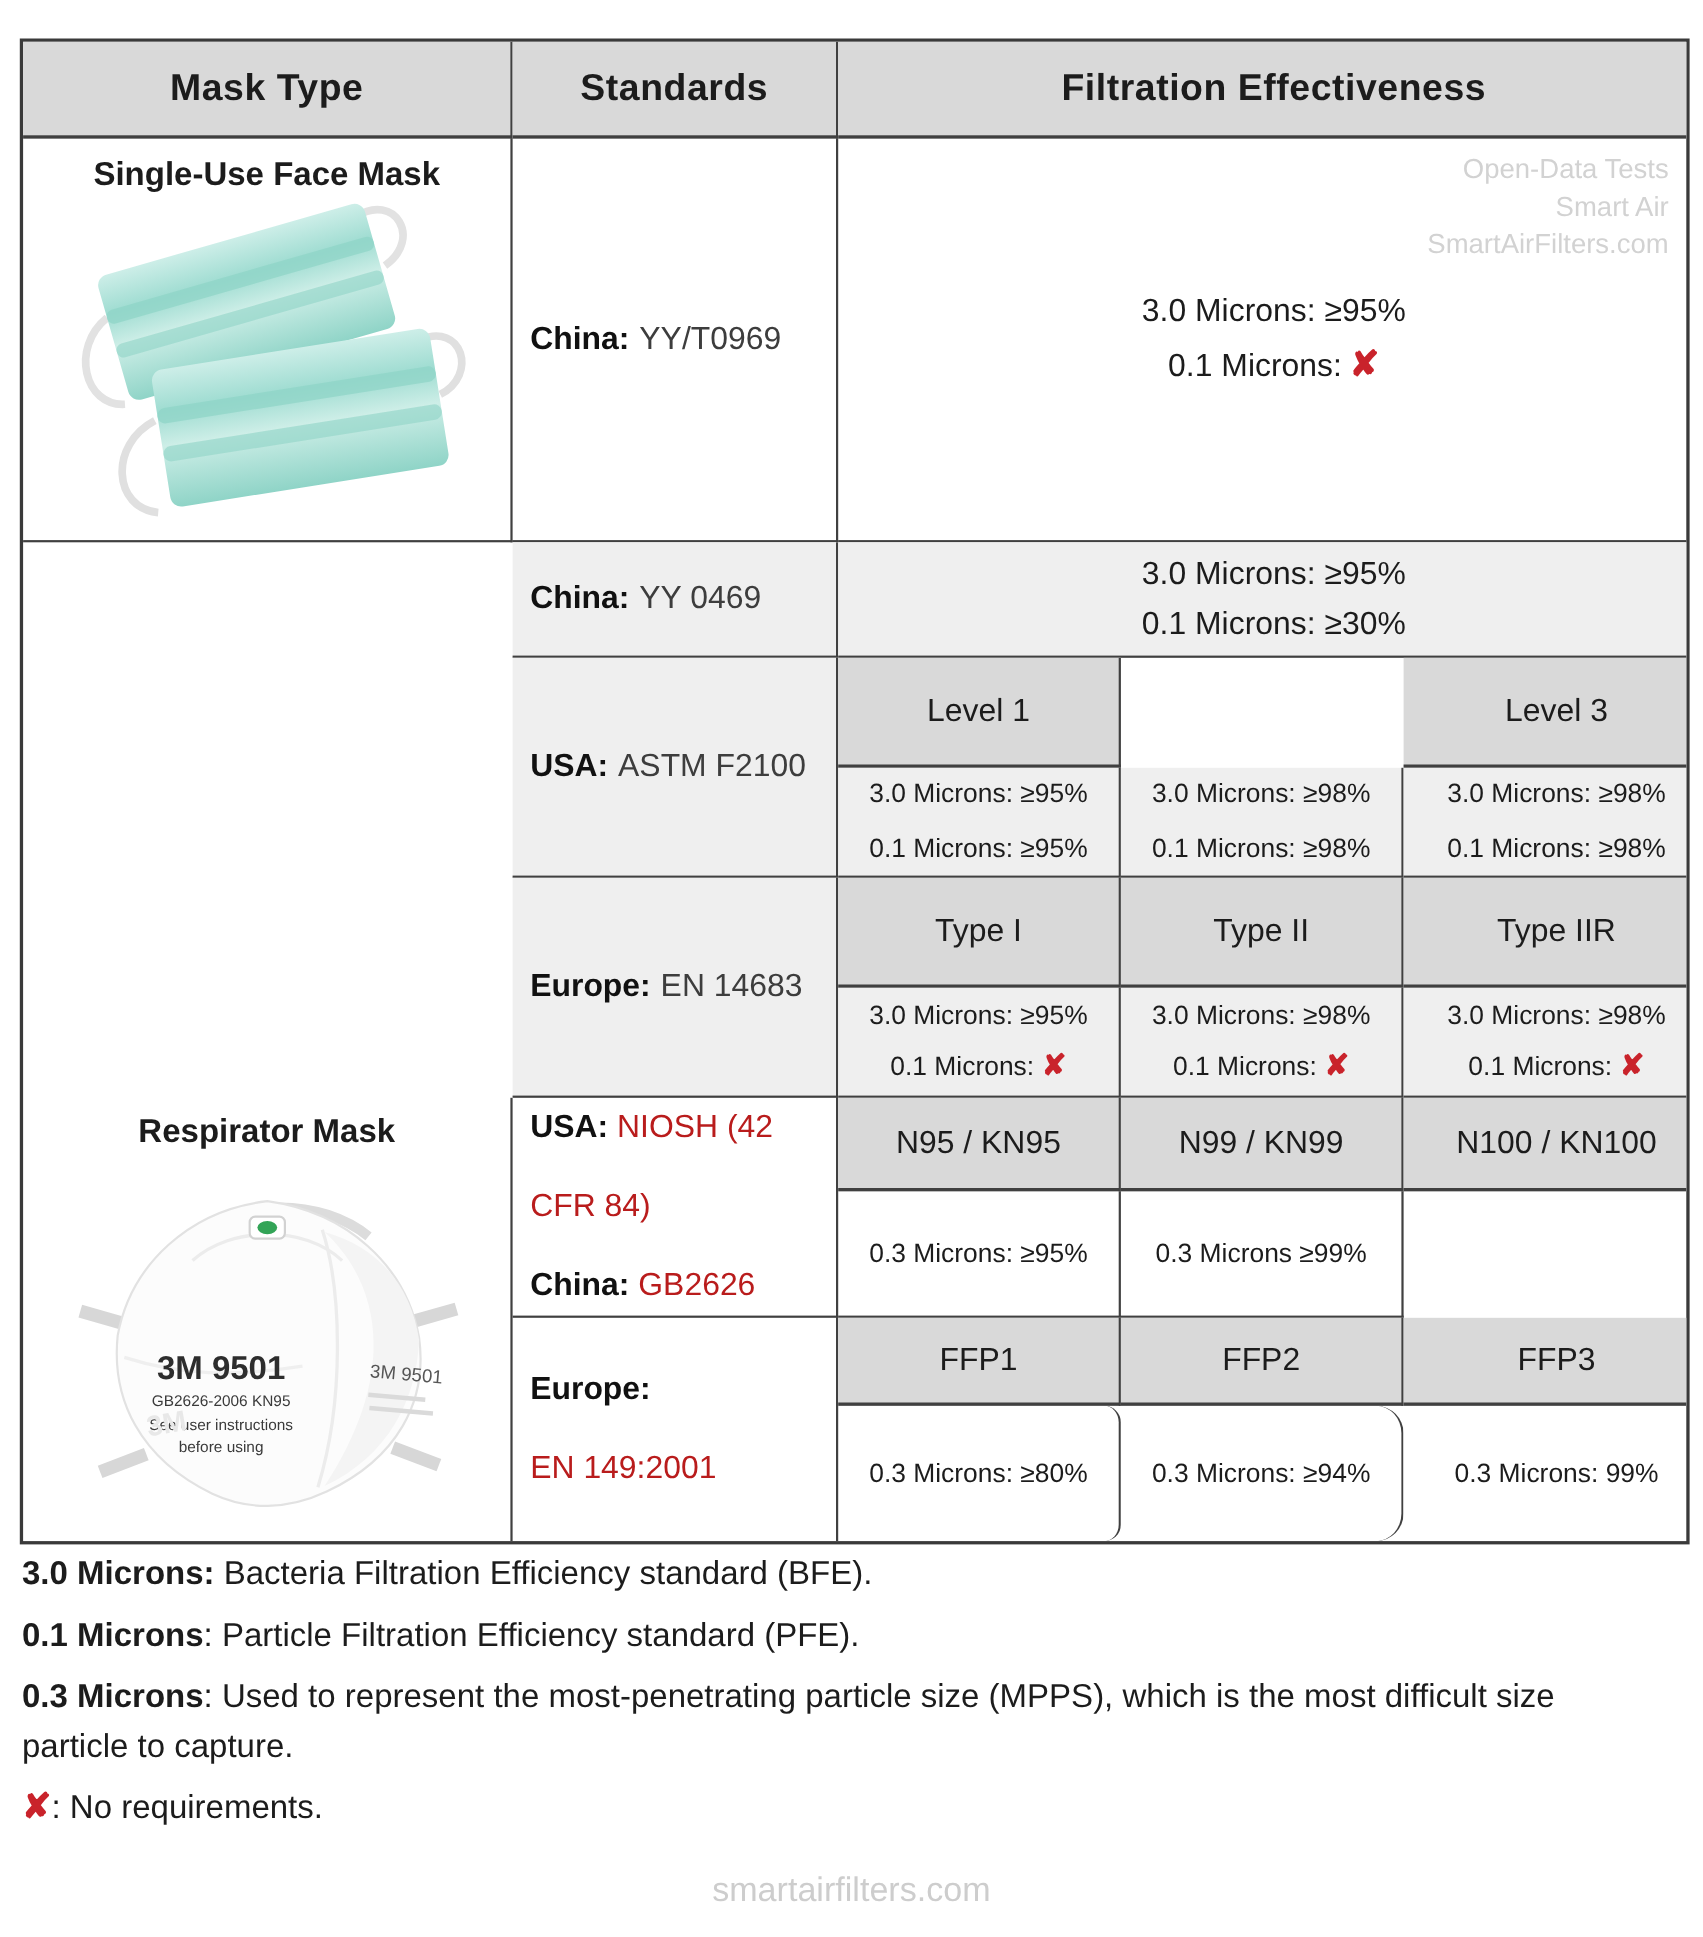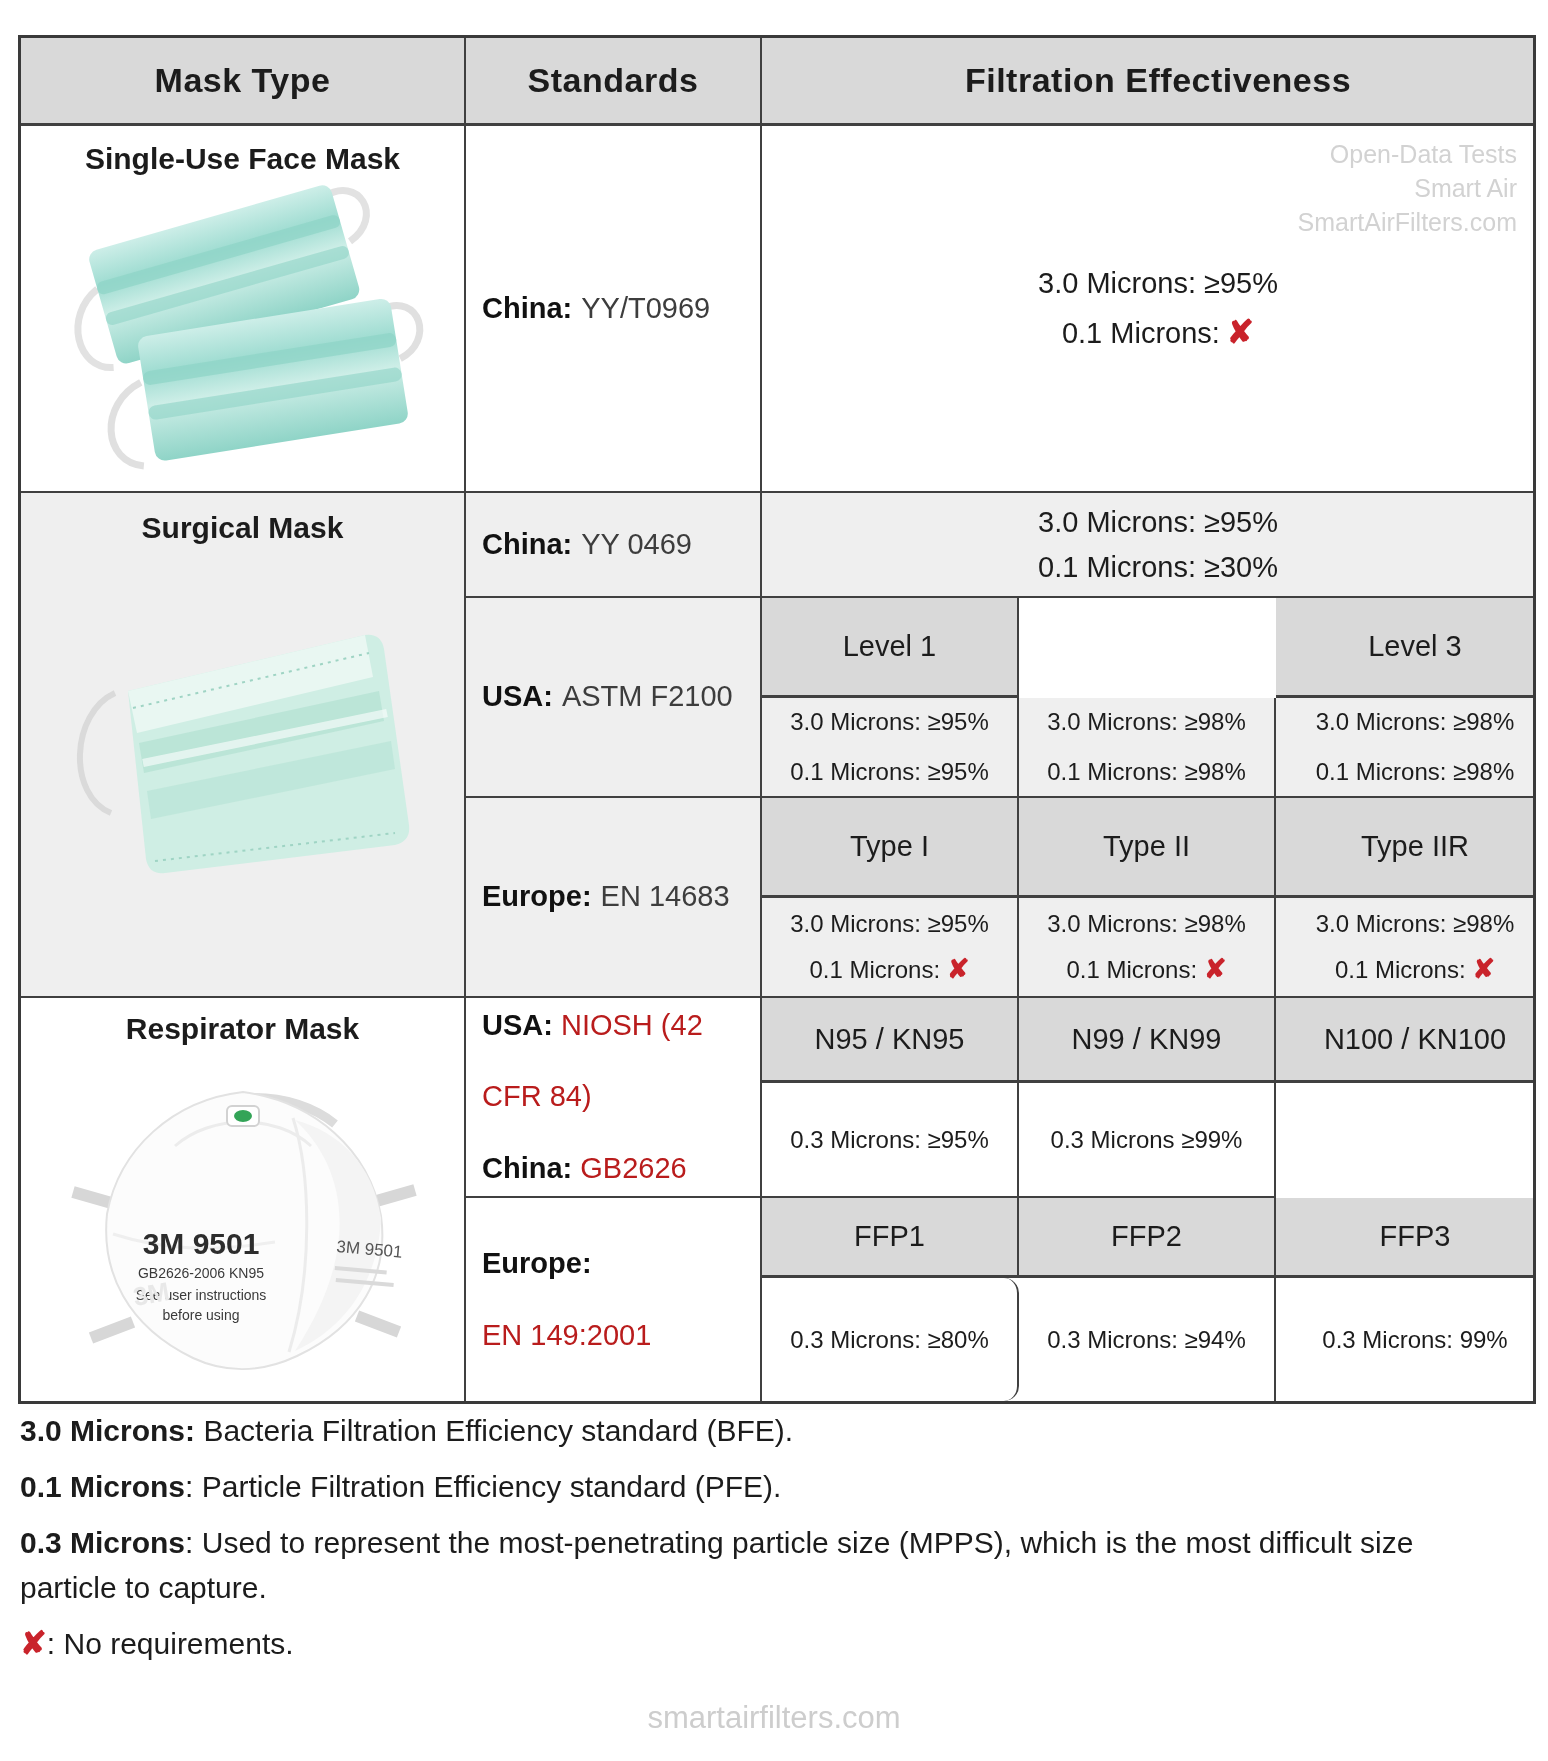--- a/index.html
+++ b/index.html
@@ -105,33 +105,20 @@
         <div>Open-Data Tests</div>
         <div>Smart Air</div>
         <div>SmartAirFilters.com</div>
       </div>
       <div>3.0 Microns: ≥95%</div>
       <div>
         <span>0.1 Microns:</span><span class="xmark">✘</span>
       </div>
     </div>
 
-    <div class="cell typecell stripe" style="grid-row:3/8;grid-column:1;padding-top:18px;">
-      <div class="masktitle">Surgical Mask</div>
-      <svg width="400" height="360" viewBox="0 0 400 360" style="margin-top:28px;">
-        <path d="M72,120 C28,140 24,222 68,240" stroke="#dadada" stroke-width="6" fill="none"></path>
-        <path d="M85,118 L322,62 Q338,60 341,76 L366,252 Q368,268 352,272 L122,300 Q106,302 103,286 Z" fill="#cfeee4"></path>
-        <path d="M85,118 L322,62 L330,104 L94,160 Z" fill="#e9f7f2"></path>
-        <path d="M96,170 L336,118 L341,148 L101,200 Z" fill="#b7e3d5" opacity="0.85"></path>
-        <path d="M104,218 L348,168 L352,196 L108,246 Z" fill="#b7e3d5" opacity="0.65"></path>
-        <path d="M100,190 L344,140" stroke="#ffffff" stroke-width="8" opacity="0.6"></path>
-        <path d="M90,135 L326,80" stroke="#9fd4c4" stroke-width="2" stroke-dasharray="3 5"></path>
-        <path d="M112,288 L352,260" stroke="#9fd4c4" stroke-width="2" stroke-dasharray="3 5"></path>
-      </svg>
-    </div>
     <div class="cell std stripe" style="grid-row:3;grid-column:2;">
       <span class="region">China:</span>
       <span class="code">YY 0469</span>
     </div>
     <div class="cell valC stripe noR" style="grid-row:3;grid-column:3/6;gap:12px;">
       <div>3.0 Microns: ≥95%</div>
       <div>0.1 Microns: ≥30%</div>
     </div>
 
     <div class="cell std stripe" style="grid-row:4/6;grid-column:2;">
@@ -239,21 +226,21 @@
       </div>
     <div class="cell sub" style="grid-row:10;grid-column:4;">
         <span>FFP2</span>
       </div>
     <div class="cell sub noR" style="grid-row:10;grid-column:5;">
         <span>FFP3</span>
       </div>
     <div class="cell valS noB" style="grid-row:11;grid-column:3;border-radius:15px;">
         <div>0.3 Microns: ≥80%</div>
       </div>
-    <div class="cell valS noB" style="grid-row:11;grid-column:4;">
+    <div class="cell valS noB" style="grid-row:11;grid-column:4;border-radius:25px;">
         <div>0.3 Microns: ≥94%</div>
       </div>
     <div class="cell valS noB noR" style="grid-row:11;grid-column:5;">
         <div>0.3 Microns: 99%</div>
       </div>
 
   </div>
 
   <div class="notes">
     <div class="note"><span class="lead">3.0 Microns:</span><span> Bacteria Filtration Efficiency standard (BFE).</span></div>

